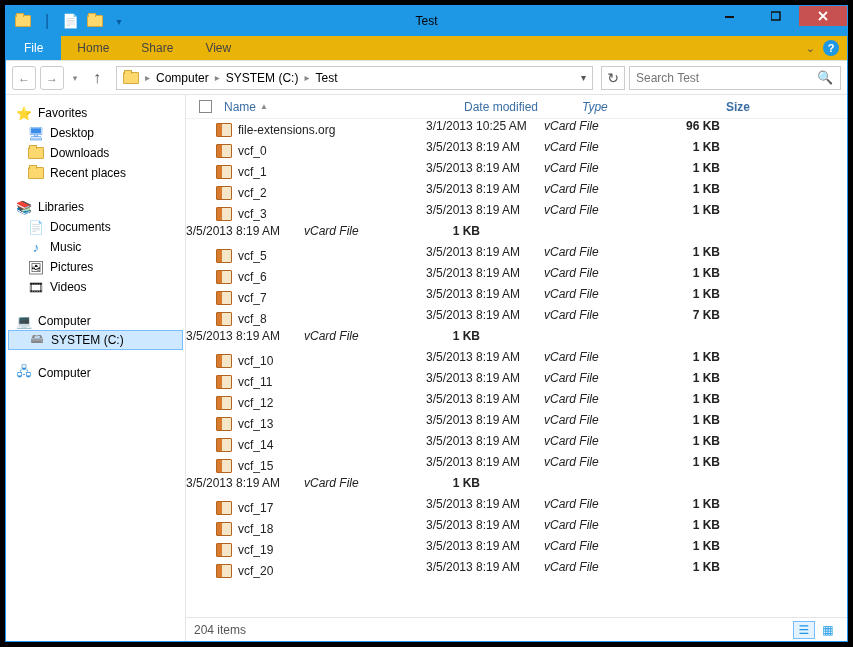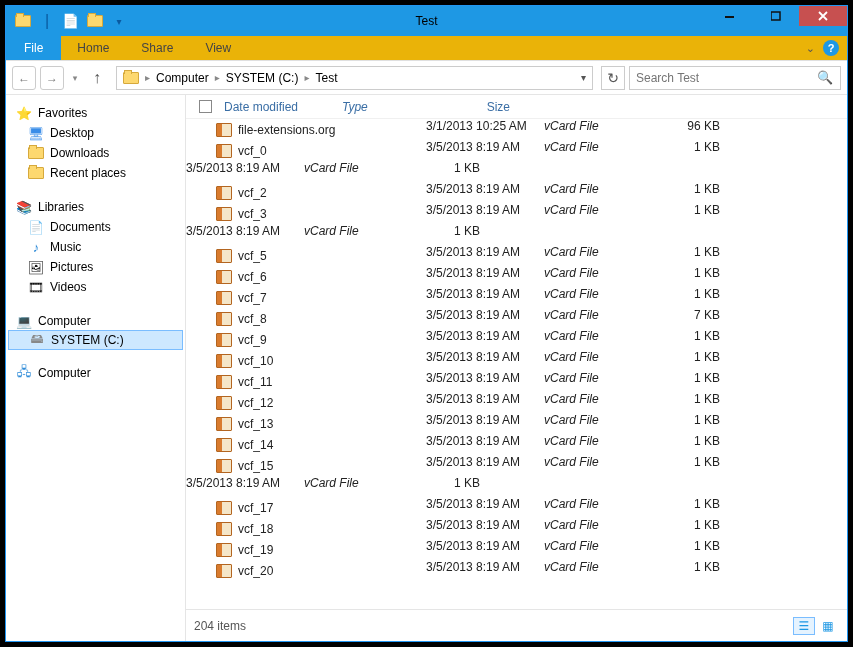--- a/index.html
+++ b/index.html
@@ -38,26 +38,26 @@
 .nav-item.selected { background: #cde8ff; border: 1px solid #7abdff; margin: -1px 2px; padding-left: 20px;}
 .nav-icon { width: 16px; height: 16px; display: inline-flex; align-items: center; justify-content: center; font-size: 13px; }
 .content { flex: 1; display: flex; flex-direction: column; position: relative; }
 .file-list { flex:1; overflow-y: scroll; }
 .col-headers { display: flex; font-size: 12px; color: #3a6ea5; height: 24px; align-items: center; border-bottom: 1px solid #f0f0f0; position: sticky; top:0; background:#fff; }
 .col-headers .col { padding-left: 8px; }
 .col.checkbox-col { width: 30px; display:flex; justify-content:center; }
 .col.name { width: 240px; display:flex; align-items:center; gap:4px;}
 .col.date { width: 118px; }
 .col.type { width: 118px; font-style: italic; }
-.col.size { width: 70px; text-align: right; padding-right: 12px; }
+.col.size { width: 70px; text-align: right; padding-right: 12px; font-weight: bold; }
 .sort-ind { font-size:8px; color:#888; }
 .row { display: flex; font-size: 12px; height: 21px; color: #222; }
 .row .col.name { display: flex; align-items: center; gap: 6px; padding-left: 30px; }
 .vcf-icon { width: 16px; height: 14px; background: linear-gradient(to right, #d97b2e 0%, #d97b2e 35%, #f5e6c8 35%, #f5e6c8 100%); border:1px solid #b36520; display:inline-block; border-radius:1px; position:relative; }
-.status { height: 32px; border-top: 1px solid #e5e5e5; display: flex; align-items: center; font-size: 12px; color: #555; padding: 0 8px; gap: 28px; }
+.status { height: 24px; border-top: 1px solid #e5e5e5; display: flex; align-items: center; font-size: 12px; color: #555; padding: 0 8px; gap: 28px; }
 .status-right { margin-left:auto; display:flex; gap:2px; }
 .view-btn { width:22px; height:18px; border:1px solid transparent; display:flex; align-items:center; justify-content:center; font-size:12px; color:#1e98e4; }
 .view-btn.active { border-color:#7abdff; background:#e5f3ff; }
 .checkbox { width:13px; height:13px; border:1px solid #888; background:#fff; }
 .folder-mini { display:inline-block; width:16px; height:12px; background:#fdd86f; border:1px solid #d6a93c; border-radius:1px; position:relative; }
 .folder-mini::before { content:""; position:absolute; top:-3px; left:0; width:6px; height:3px; background:#fdd86f; border:1px solid #d6a93c; border-bottom:none; }
 ::-webkit-scrollbar { width: 17px; }
 ::-webkit-scrollbar-track { background: #f0f0f0; }
 ::-webkit-scrollbar-thumb { background: #cdcdcd; border: 1px solid #aaa; }
 ::-webkit-scrollbar-button { background:#f0f0f0; height:17px; border:1px solid #ddd;}
@@ -200,20 +200,24 @@
           </div>
       </div>
     </div>
 
     <div class="content">
       <div class="file-list">
         <div class="col-headers">
           <div class="col checkbox-col">
               <span class="checkbox"></span>
             </div>
+          <div class="col name">
+              <span>Name</span> 
+              <span class="sort-ind">▲</span>
+            </div>
           <div class="col date">Date modified</div>
           <div class="col type">Type</div>
           <div class="col size">Size</div>
         </div>
         <div id="rows">
             <div class="row">
               <div class="col name">
                 <span class="vcf-icon"></span>
                 <span>file-extensions.org</span>
               </div>
@@ -224,20 +228,24 @@
             <div class="row">
               <div class="col name">
                 <span class="vcf-icon"></span>
                 <span>vcf_0</span>
               </div>
               <div class="col date">3/5/2013 8:19 AM</div>
               <div class="col type">vCard File</div>
               <div class="col size">1 KB</div>
             </div>
             <div class="row">
+              <div class="col name">
+                <span class="vcf-icon"></span>
+                <span>vcf_1</span>
+              </div>
               <div class="col date">3/5/2013 8:19 AM</div>
               <div class="col type">vCard File</div>
               <div class="col size">1 KB</div>
             </div>
             <div class="row">
               <div class="col name">
                 <span class="vcf-icon"></span>
                 <span>vcf_2</span>
               </div>
               <div class="col date">3/5/2013 8:19 AM</div>
@@ -288,24 +296,20 @@
             <div class="row">
               <div class="col name">
                 <span class="vcf-icon"></span>
                 <span>vcf_8</span>
               </div>
               <div class="col date">3/5/2013 8:19 AM</div>
               <div class="col type">vCard File</div>
               <div class="col size">7 KB</div>
             </div>
             <div class="row">
-              <div class="col name">
-                <span class="vcf-icon"></span>
-                <span>vcf_9</span>
-              </div>
               <div class="col date">3/5/2013 8:19 AM</div>
               <div class="col type">vCard File</div>
               <div class="col size">1 KB</div>
             </div>
             <div class="row">
               <div class="col name">
                 <span class="vcf-icon"></span>
                 <span>vcf_10</span>
               </div>
               <div class="col date">3/5/2013 8:19 AM</div>

